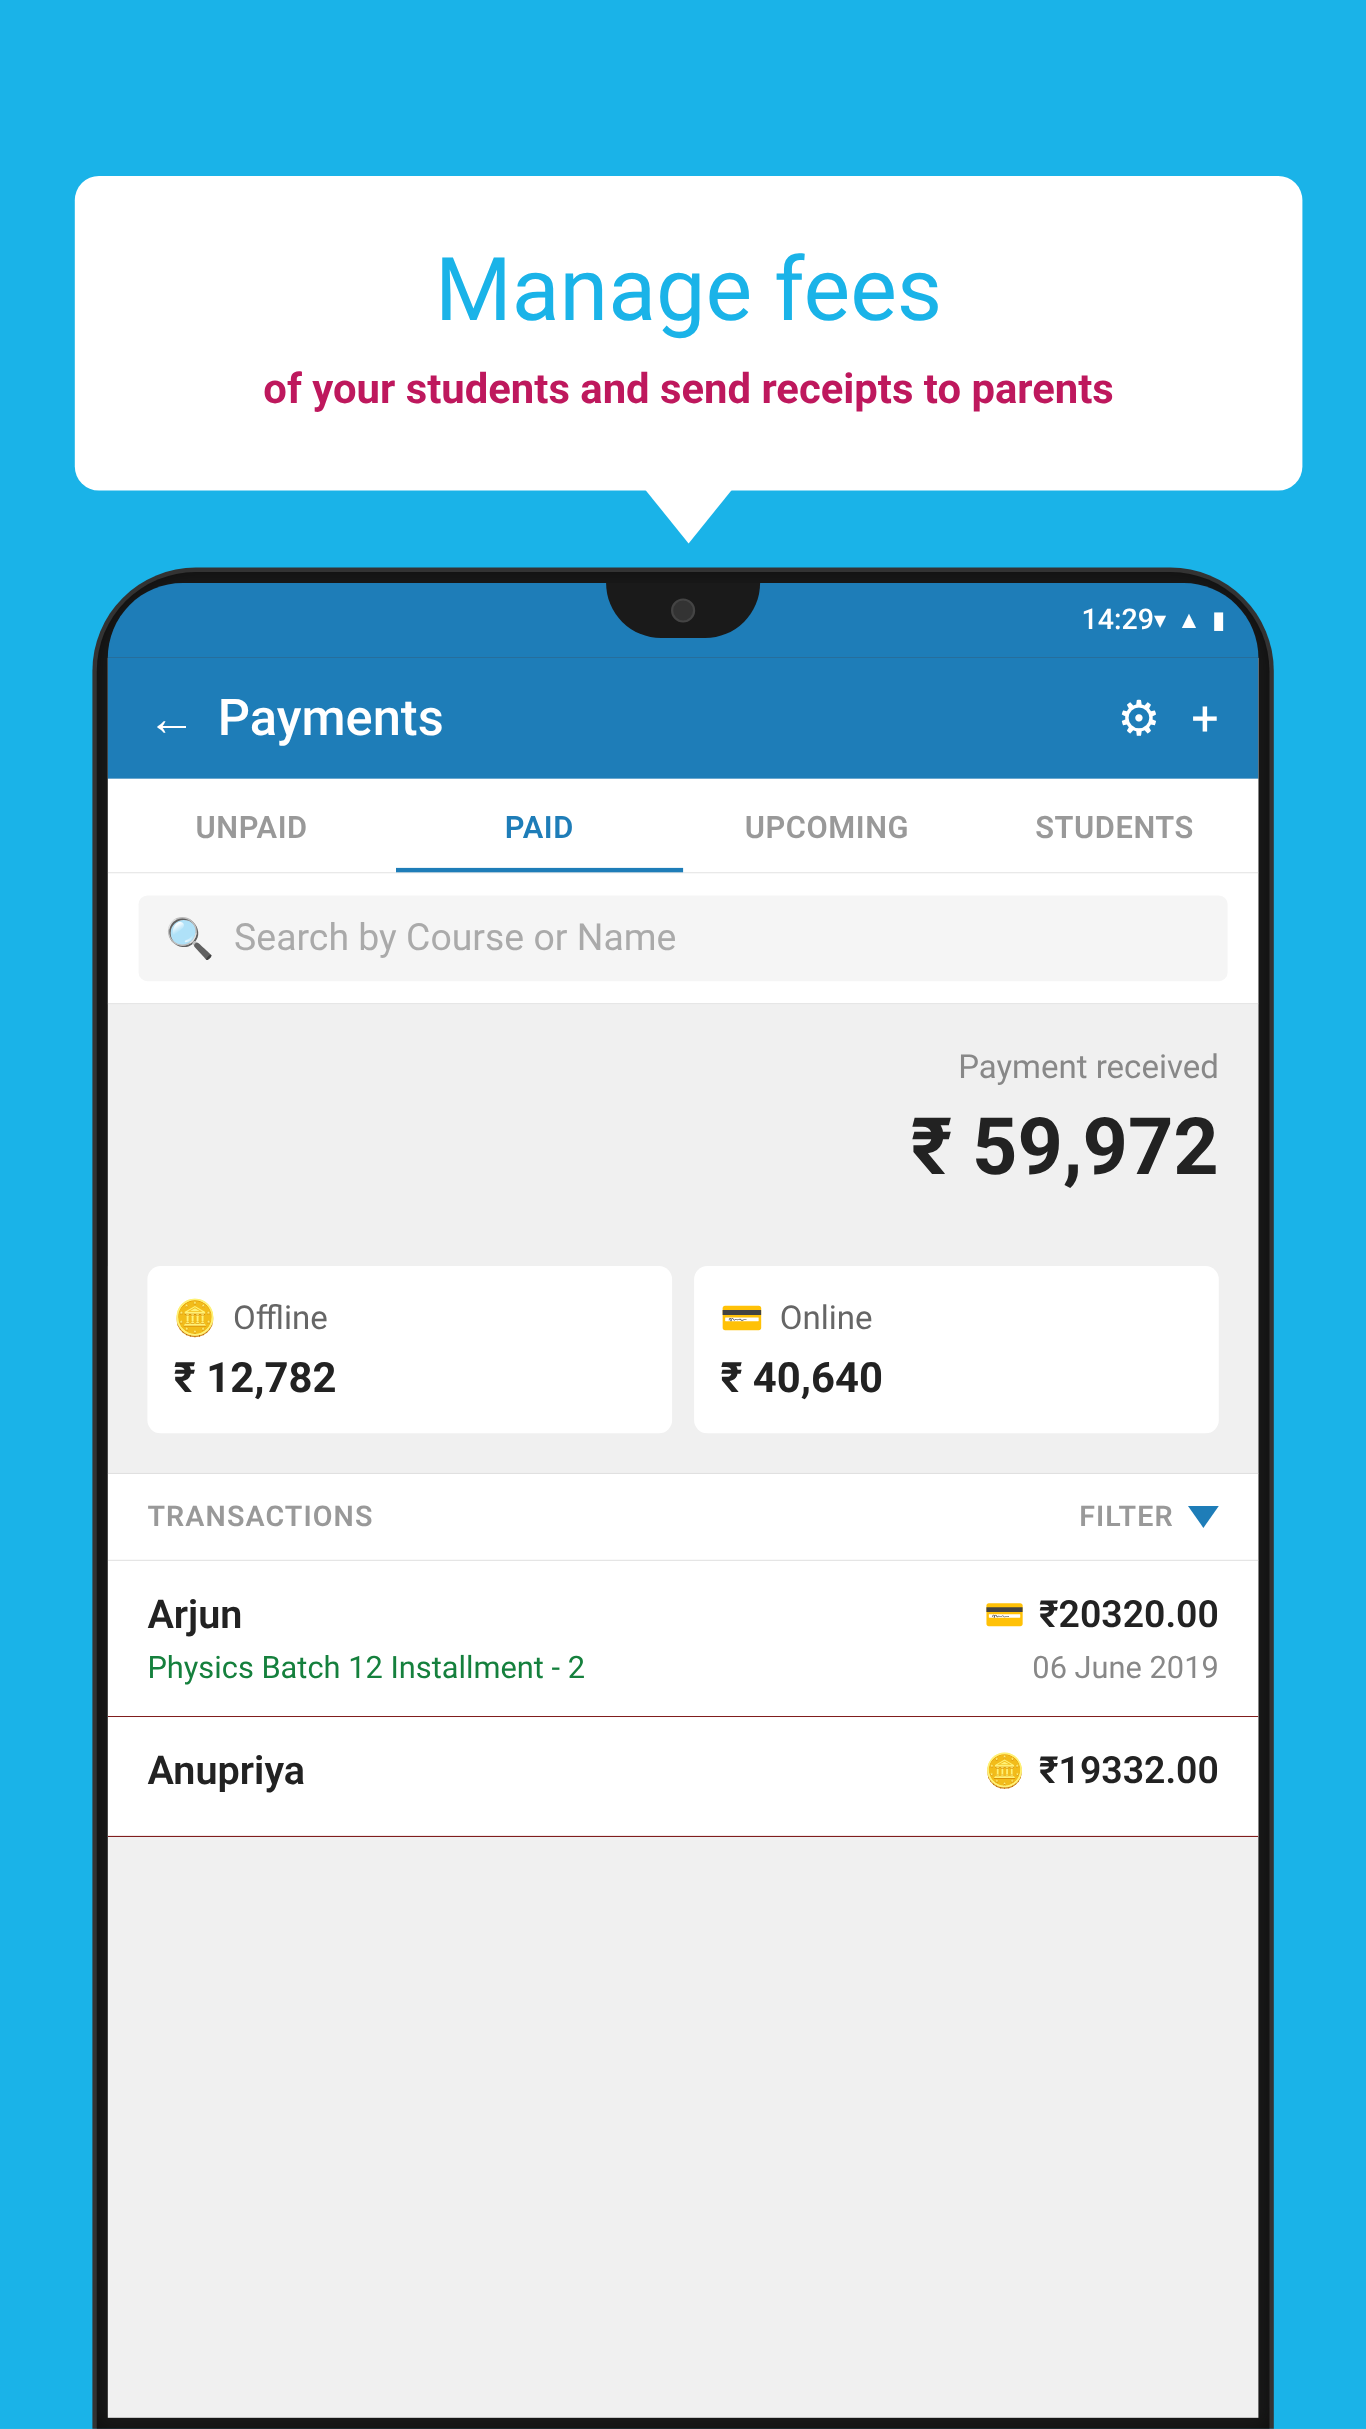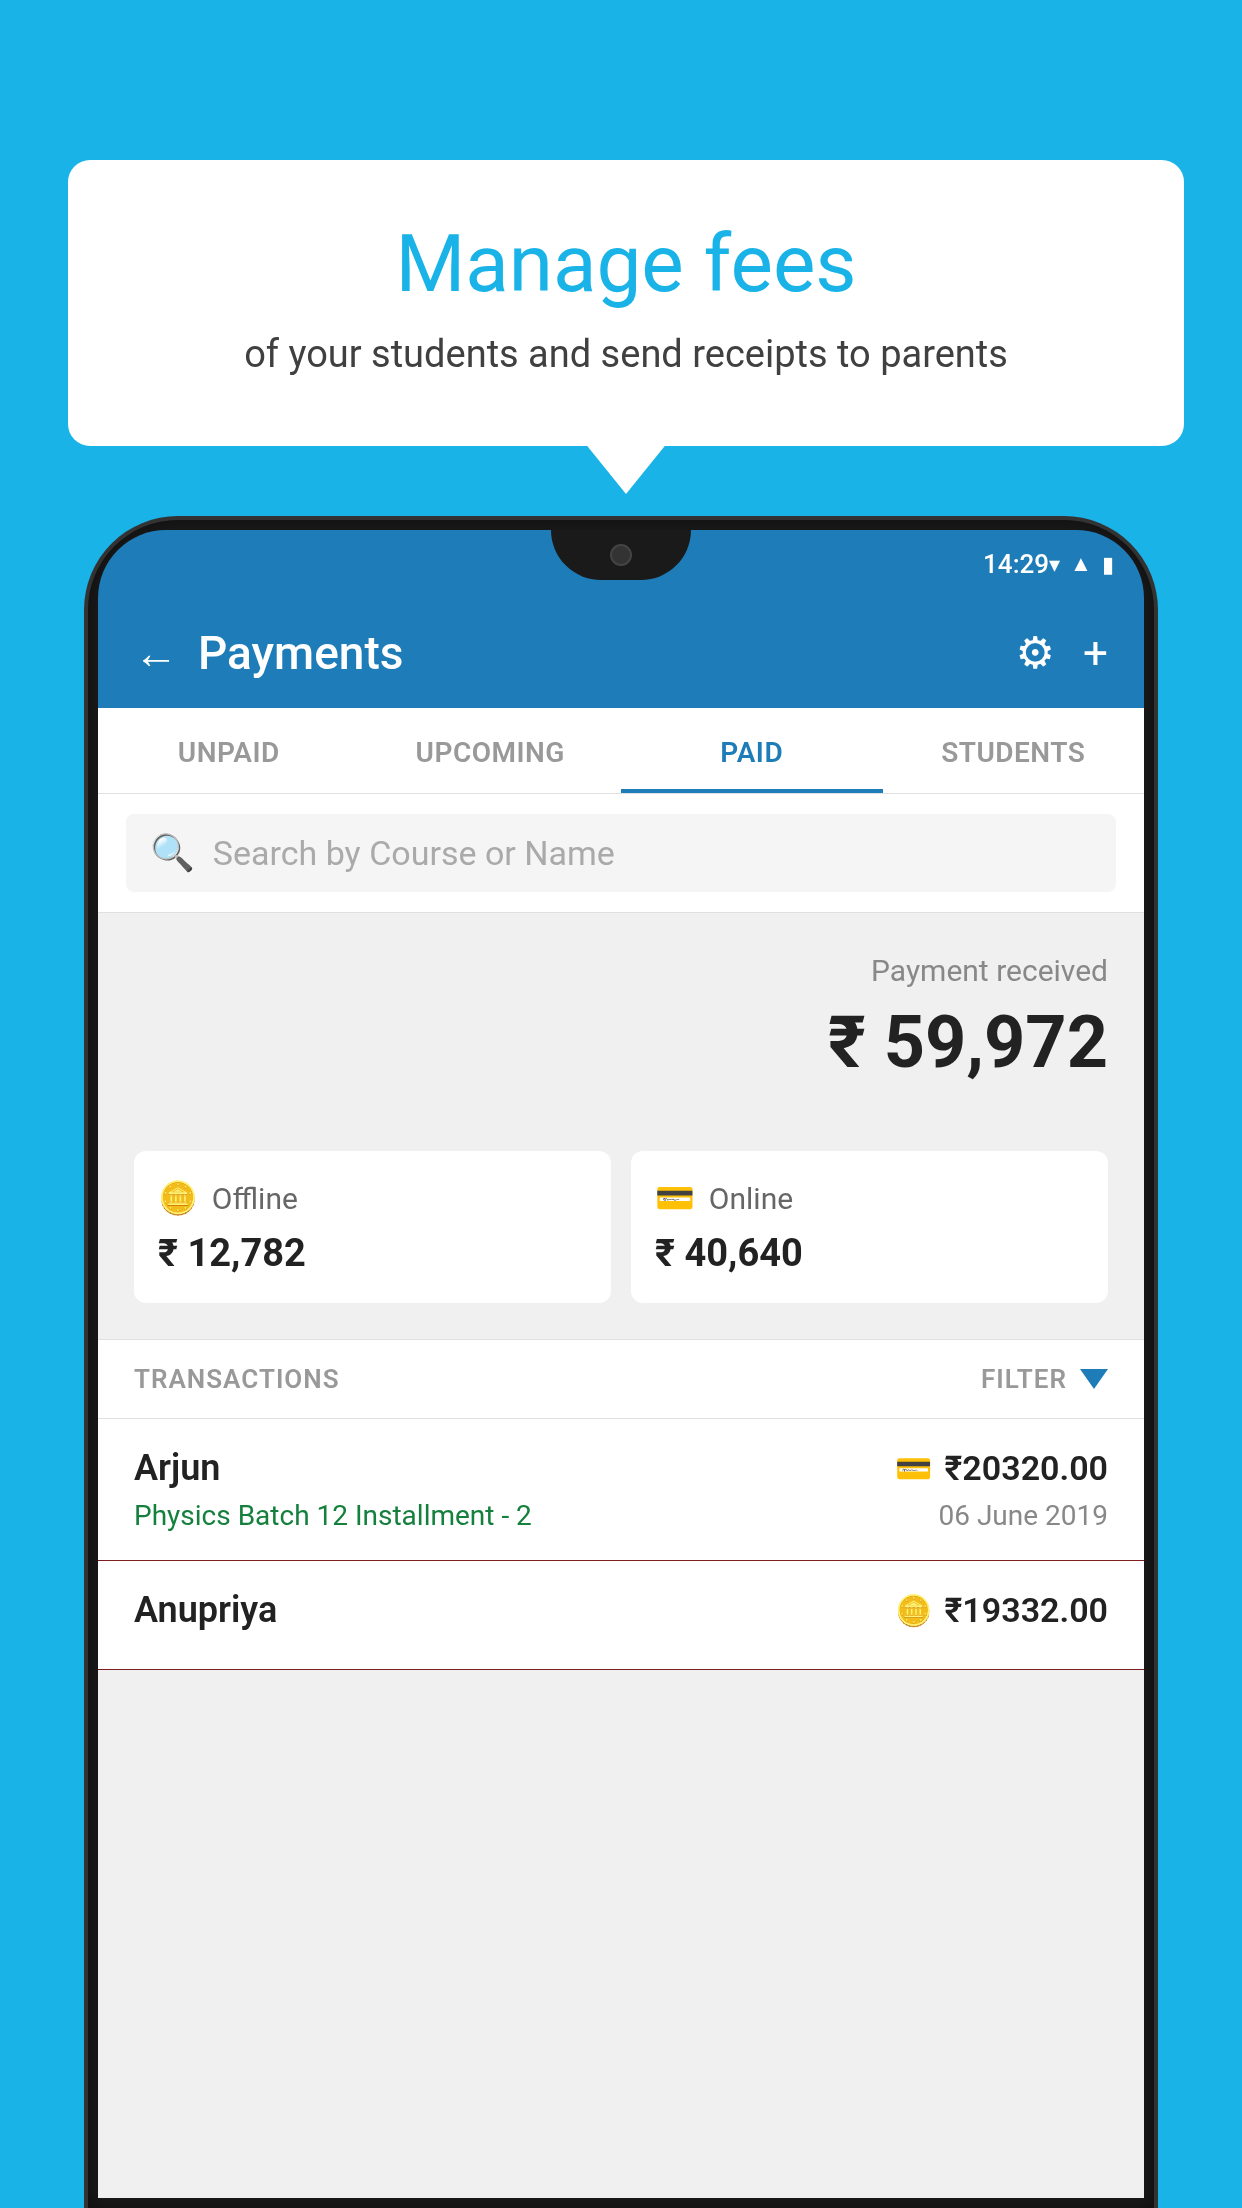--- a/index.html
+++ b/index.html
@@ -37,22 +37,22 @@
     }
     .tooltip-title {
       font-size: 80px;
       font-weight: 400;
       color: #1ab3e8;
       line-height: 1.1;
       margin-bottom: 24px;
     }
     .tooltip-subtitle {
       font-size: 38px;
-      color: #404040;
-      font-weight: 400;
+      color: #be185d;
+      font-weight: 700;
     }
 
     
     .phone-frame {
       position: absolute;
       top: 520px;
       left: 88px;
       right: 88px;
       bottom: 0;
       background: #1a1a1a;
@@ -367,25 +367,25 @@
         <div class="header-right">
           <span class="header-icon">⚙</span>
           <span class="header-icon">+</span>
         </div>
       </div>
 
       <div class="tabs-bar">
         <div class="tab-item">
           <span>UNPAID</span>
         </div>
+        <div class="tab-item active">
+          <span>PAID</span>
+        </div>
         <div class="tab-item">
           <span>UPCOMING</span>
-        </div>
-        <div class="tab-item active">
-          <span>PAID</span>
         </div>
         <div class="tab-item">
           <span>STUDENTS</span>
         </div>
       </div>
 
       <div class="search-container">
         <div class="search-box">
           <span class="search-icon-char">🔍</span>
           <span class="search-placeholder-text">Search by Course or Name</span>

